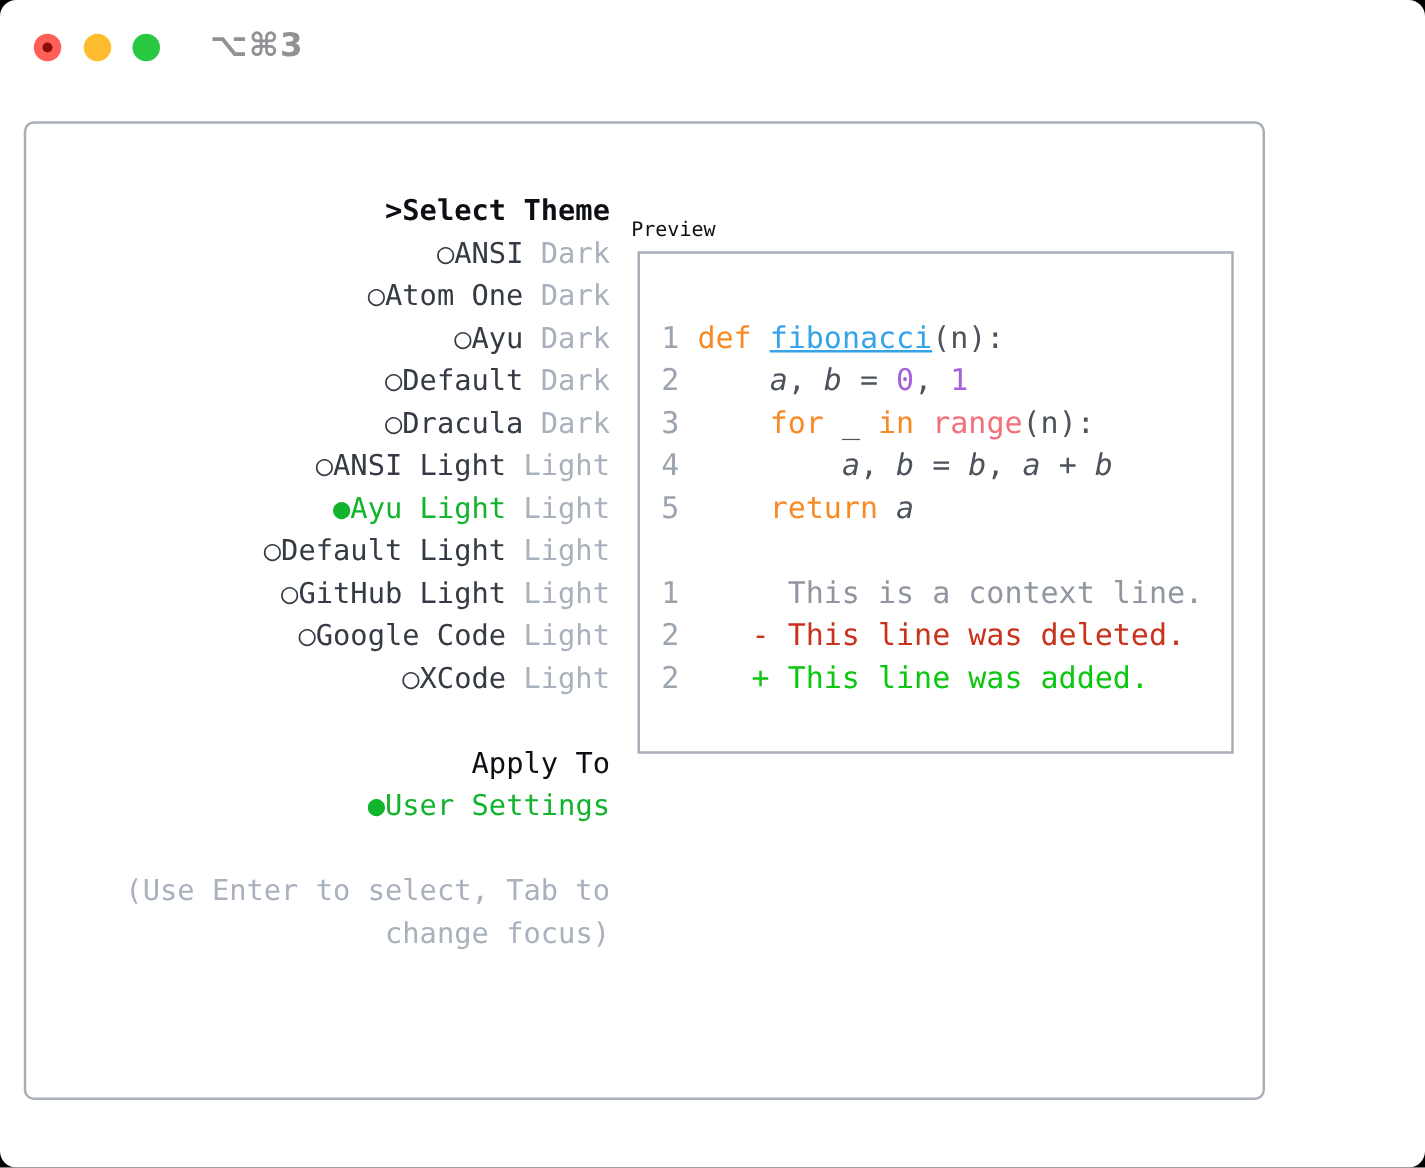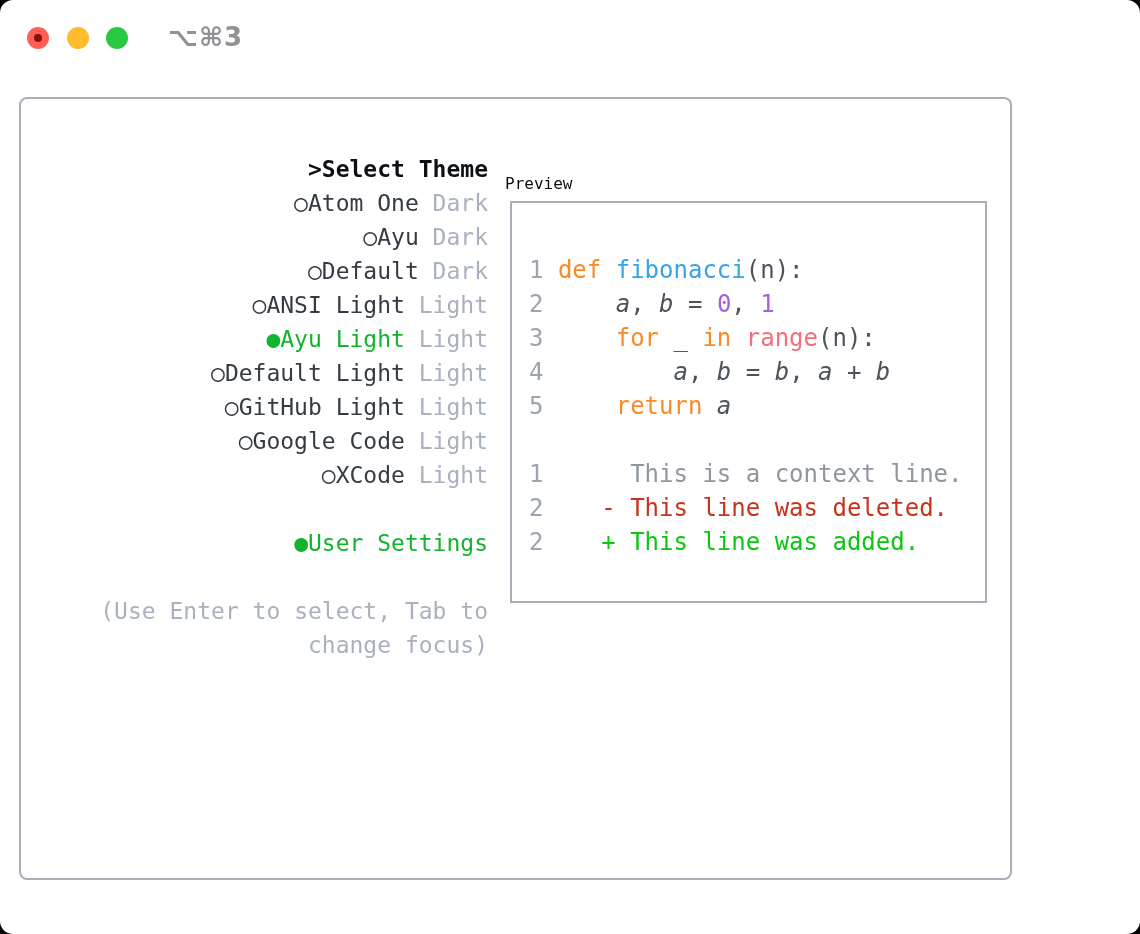--- a/index.html
+++ b/index.html
@@ -41,21 +41,21 @@
   .hint{color:var(--text_muted);}
   
   .preview-header{position:absolute;left:484px;top:68px;line-height:34px;font-size:16px;font-weight:400;color:var(--text_header);}
   .preview-box{
     position:absolute;left:489px;top:102px;width:477px;height:402px;
     border:2px solid var(--panel_border);box-sizing:border-box;background:#fff;overflow:hidden;
   }
   #code{white-space:pre;font-size:24px;line-height:34px;padding:50px 8px 0 17px;}
   .ln{color:var(--code_line_number);}
   .kw{color:var(--code_keyword);}
-  .fn{color:var(--code_function);}
+  .fn{color:var(--code_function);text-decoration:underline;}
   .pl{color:var(--code_plain);}
   .var{color:var(--code_plain);font-style:italic;}
   .num{color:var(--code_number);}
   .call{color:var(--code_call);}
   .ctx{color:var(--diff_context);text-align:center;}
   .del{color:var(--diff_deleted);}
   .add{color:var(--diff_added);}
 </style>
 </head>
 <body>
@@ -67,31 +67,34 @@
       </span>
     <span class="tl tl-min"></span>
     <span class="tl tl-zoom"></span>
     <span class="win-title">⌥⌘3</span>
   </div>
 
   <div class="panel">
     <div class="left-col">
       <div class="row"><span class="pfx cursor">&gt;</span><span class="hdr">Select Theme</span></div>
       <div id="theme-items">
+          <div class="row"><span class="pfx radio">○</span><span class="name">ANSI</span> <span class="tag">Dark</span></div>
           <div class="row"><span class="pfx radio">○</span><span class="name">Atom One</span> <span class="tag">Dark</span></div>
           <div class="row"><span class="pfx radio">○</span><span class="name">Ayu</span> <span class="tag">Dark</span></div>
           <div class="row"><span class="pfx radio">○</span><span class="name">Default</span> <span class="tag">Dark</span></div>
+          <div class="row"><span class="pfx radio">○</span><span class="name">Dracula</span> <span class="tag">Dark</span></div>
           <div class="row"><span class="pfx radio">○</span><span class="name">ANSI Light</span> <span class="tag">Light</span></div>
           <div class="row"><span class="pfx sel-dot">●</span><span class="sel-name">Ayu Light</span> <span class="tag">Light</span></div>
           <div class="row"><span class="pfx radio">○</span><span class="name">Default Light</span> <span class="tag">Light</span></div>
           <div class="row"><span class="pfx radio">○</span><span class="name">GitHub Light</span> <span class="tag">Light</span></div>
           <div class="row"><span class="pfx radio">○</span><span class="name">Google Code</span> <span class="tag">Light</span></div>
           <div class="row"><span class="pfx radio">○</span><span class="name">XCode</span> <span class="tag">Light</span></div>
         </div>
       <div class="row"> </div>
+      <div class="row"><span class="pfx"></span><span class="hdr2">Apply To</span></div>
       <div id="apply-items">
           <div class="row"><span class="pfx sel-dot">●</span><span class="sel-name">User Settings</span></div>
         </div>
       <div class="row"> </div>
       <div class="row hint">(Use Enter to select, Tab to</div>
       <div class="row hint">change focus)</div>
     </div>
 
     <div class="preview-header">Preview</div>
     <div class="preview-box">

